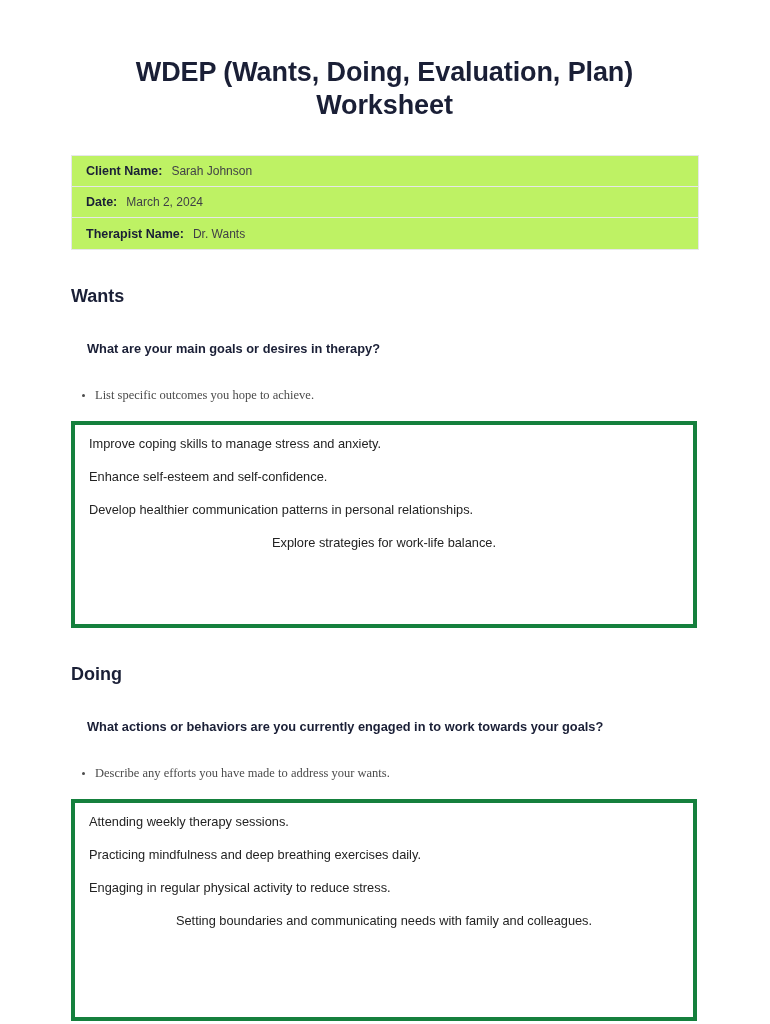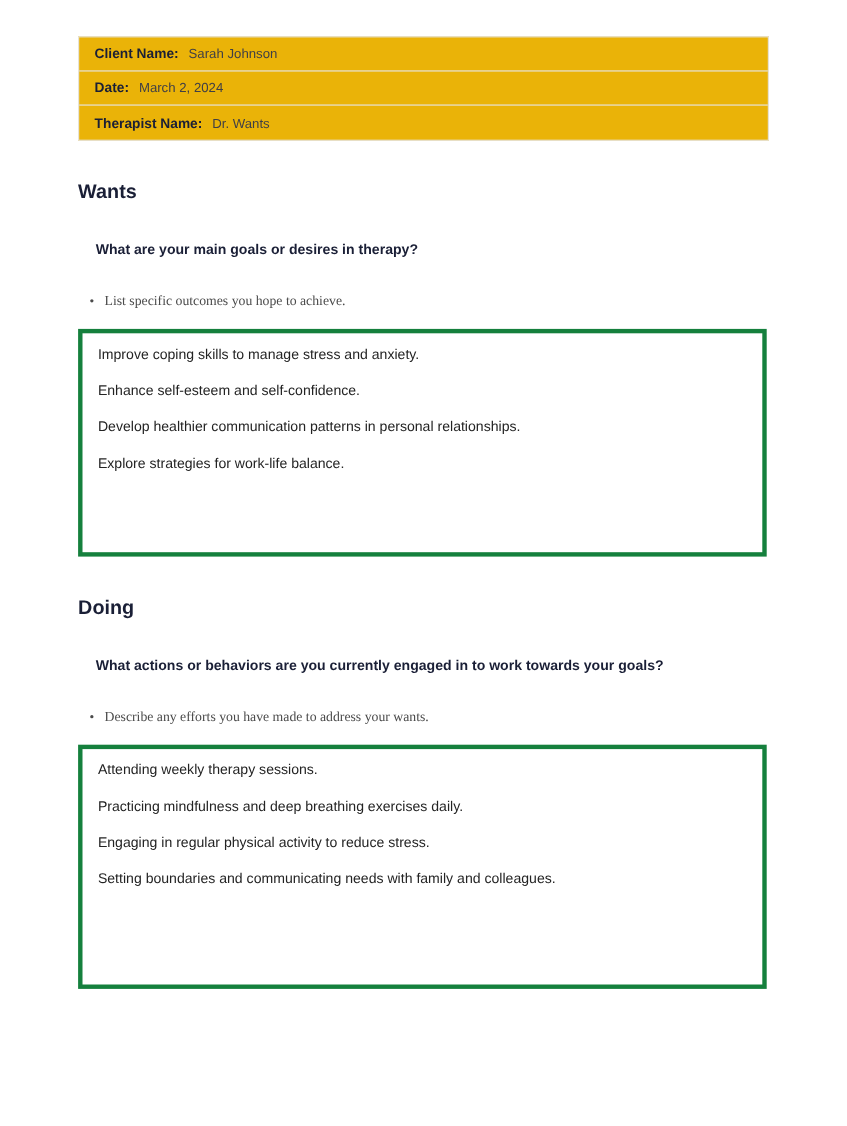--- a/index.html
+++ b/index.html
@@ -39,21 +39,21 @@
     color: #1a1f36;
     letter-spacing: -0.1px;
   }
 
   
   .info-table {
     margin-top: 33px;
     width: 626px;
     border: 1px solid #e6e7e9;
     border-collapse: collapse;
-    background: #eab308;
+    background: #bef264;
   }
   .info-row {
     display: flex;
     align-items: center;
     height: 31px;
     border-bottom: 1px solid #e6e7e9;
     padding-left: 14px;
     box-sizing: border-box;
   }
   .info-row:last-child {
@@ -128,28 +128,34 @@
   .answer-box.box-doing { height: 222px; }
   .answer-line {
     font-size: 12.8px;
     color: #232323;
     line-height: 16px;
     padding: 0 14px;
     margin-bottom: 17px;
   }
   .answer-line:last-child {
     margin-bottom: 0;
+    text-align: center;
   }
 </style>
 </head>
 <body>
 
 <div class="page">
   <div class="content">
 
+    <h1 class="doc-title">
+      <span>WDEP (Wants, Doing, Evaluation, Plan)</span>
+      <br>
+      <span>Worksheet</span>
+    </h1>
 
     <div class="info-table">
       <div class="info-row">
         <span class="info-label">Client Name:</span>
         <span class="info-value">Sarah Johnson</span>
       </div>
       <div class="info-row">
         <span class="info-label">Date:</span>
         <span class="info-value">March 2, 2024</span>
       </div>

